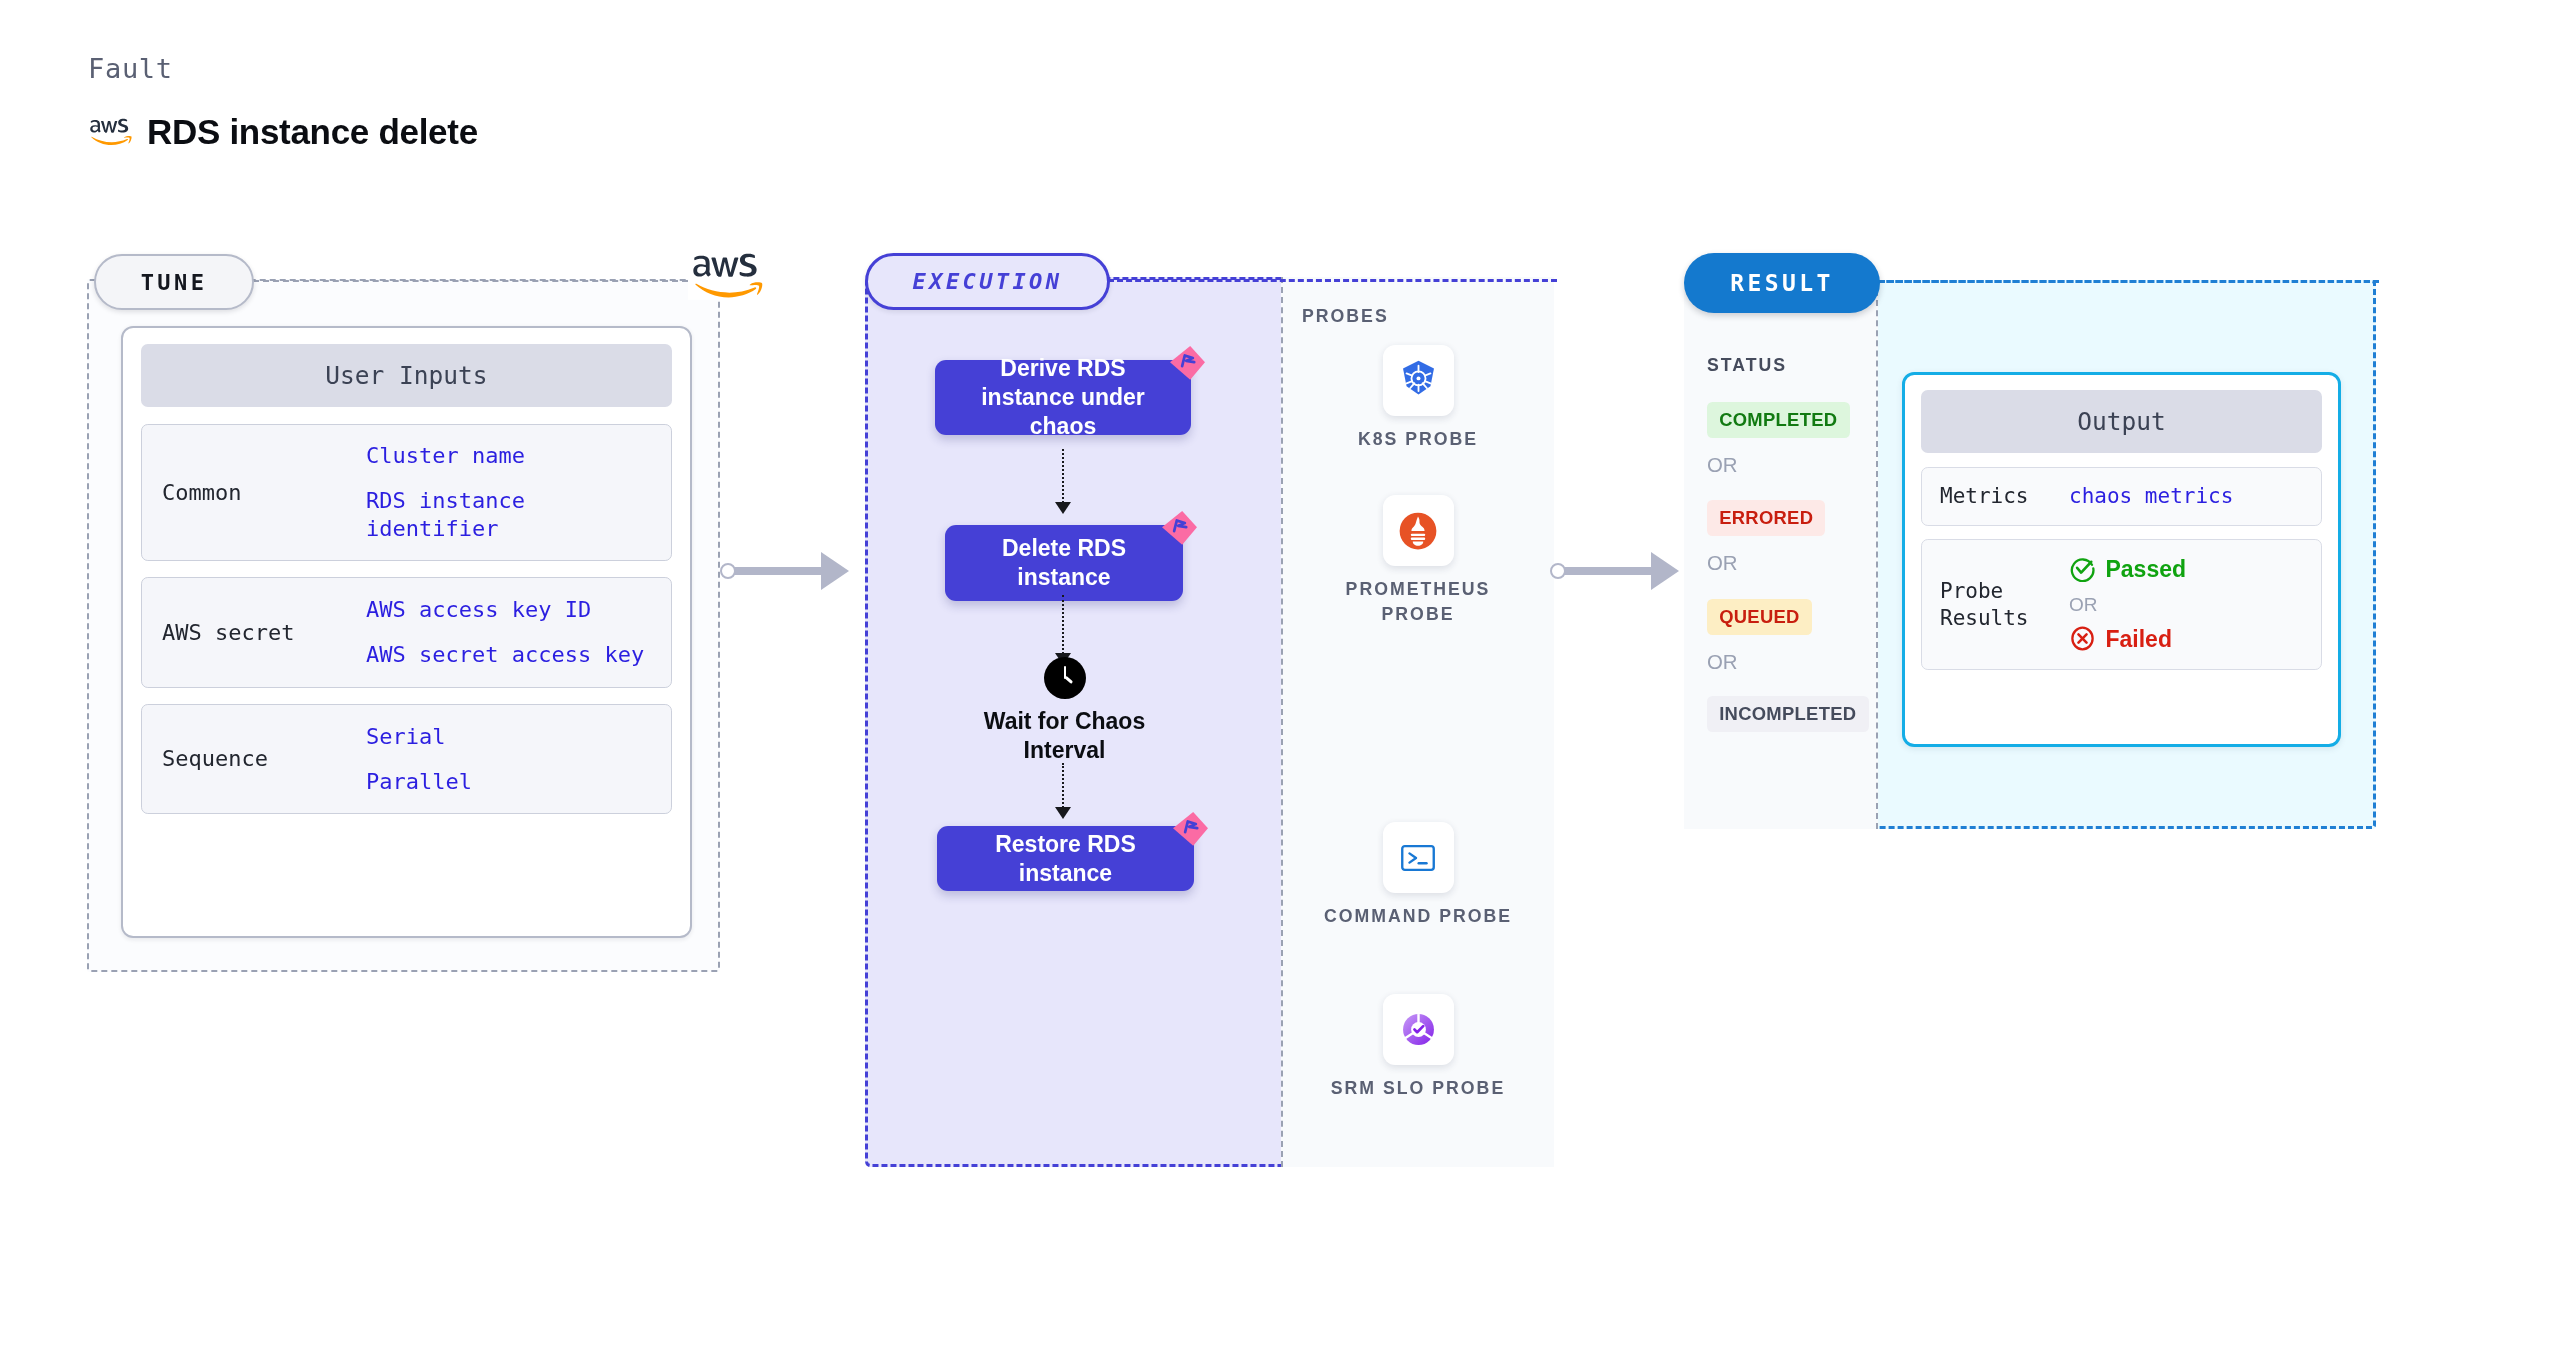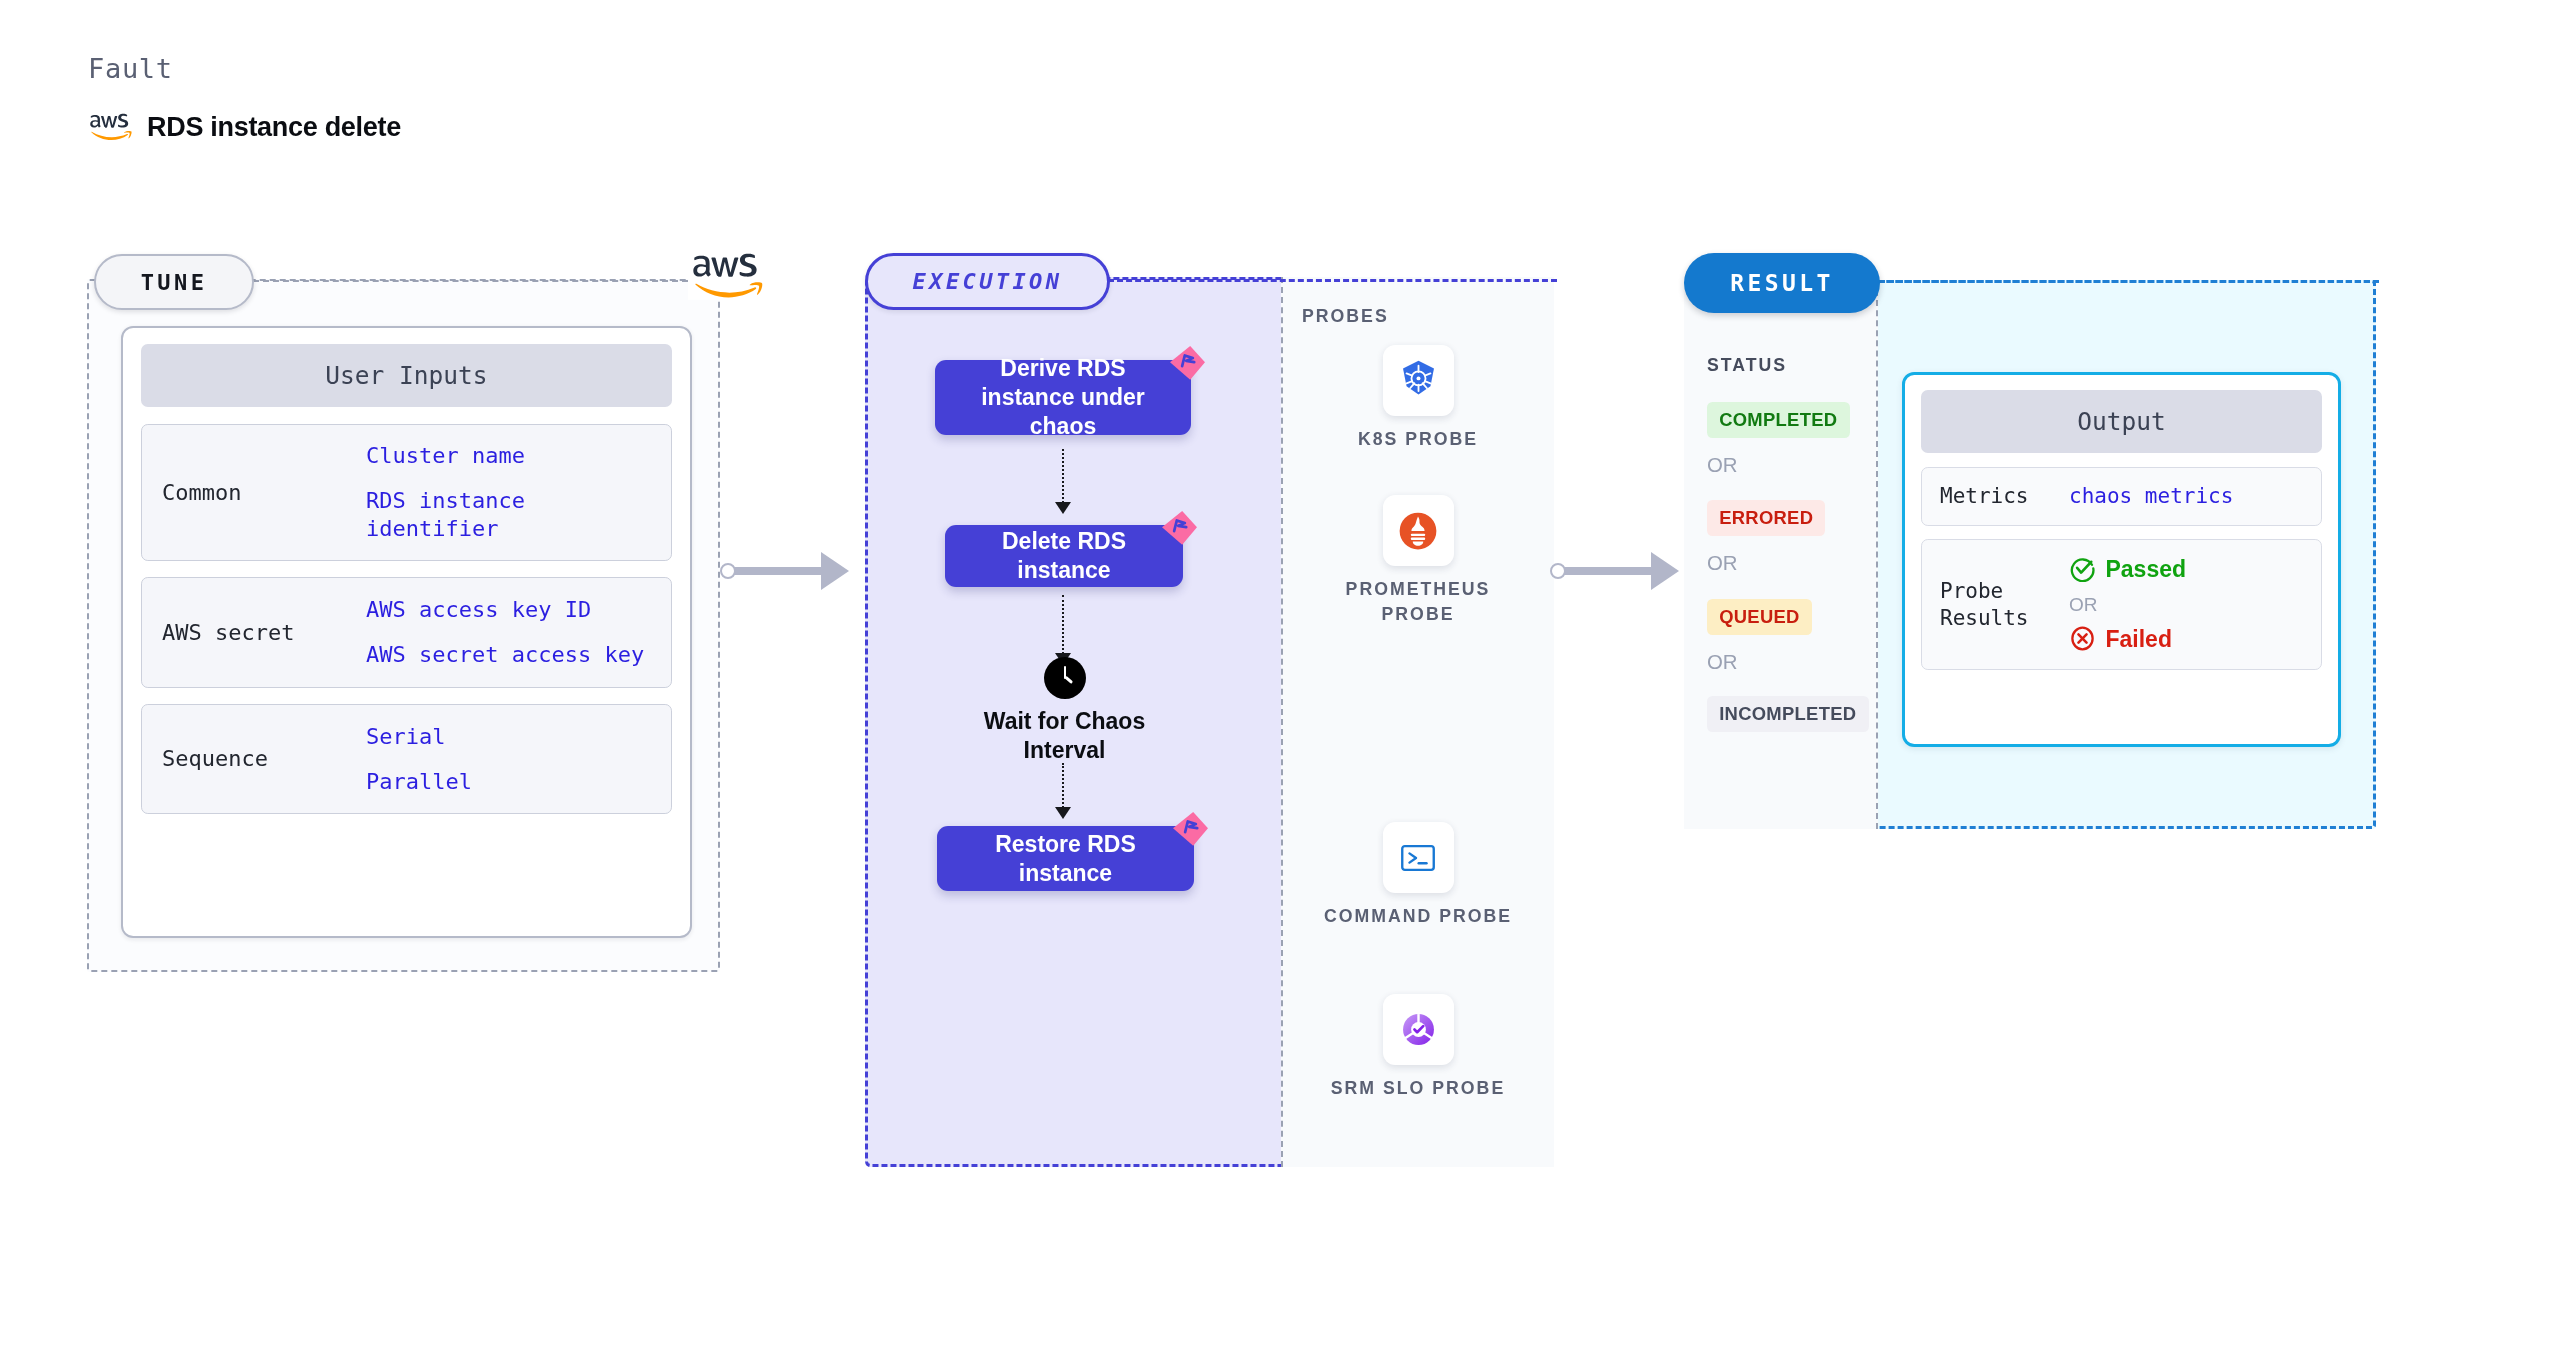--- a/index.html
+++ b/index.html
@@ -15,21 +15,21 @@
   .hdr-fault {
     position: absolute; left: 88px; top: 53px;
     font-family: "DejaVu Sans Mono", monospace;
     font-size: 27px; color: #5a6073; letter-spacing: 0.7px; text-align: right;
   }
   .hdr-title-row {
     position: absolute; left: 87px; top: 112px;
     display: flex; align-items: center; gap: 15px;
   }
   .hdr-title {
-    font-size: 27px; font-weight: 700; color: #0b0d12;
+    font-size: 35px; font-weight: 700; color: #0b0d12;
     letter-spacing: -0.3px;
   }
 
   
   .awslogo { display: block; }
 
   
   .panel { position: absolute; }
 
   .tune-panel {
@@ -143,21 +143,21 @@
     text-align: center; font-weight: 700; font-size: 23px;
     line-height: 1.25; padding: 0 17.7px;
     box-shadow: 0 4.1px 9.5px rgba(40,40,120,.22);
   }
   .chaos-badge {
     position: absolute; right: -17.7px; top: -17.7px;
     width: 43px; height: 43px;
     pointer-events: none;
   }
   .step1 { left: 935px; top: 360px; width: 256px; height: 75px; }
-  .step2 { left: 945px; top: 525px; width: 238px; height: 62px; }
+  .step2 { left: 945px; top: 525px; width: 238px; height: 76px; }
   .step3 { left: 937px; top: 826px; width: 257px; height: 65px; }
 
   .arrow-v {
     position: absolute; width: 0; left: 1062px;
     border-left: 2.7px dotted #17181c;
   }
   .arrow-v::after {
     content: ""; position: absolute; left: -8.8px; bottom: -6.8px;
     border-left: 8.8px solid transparent;
     border-right: 8.8px solid transparent;

